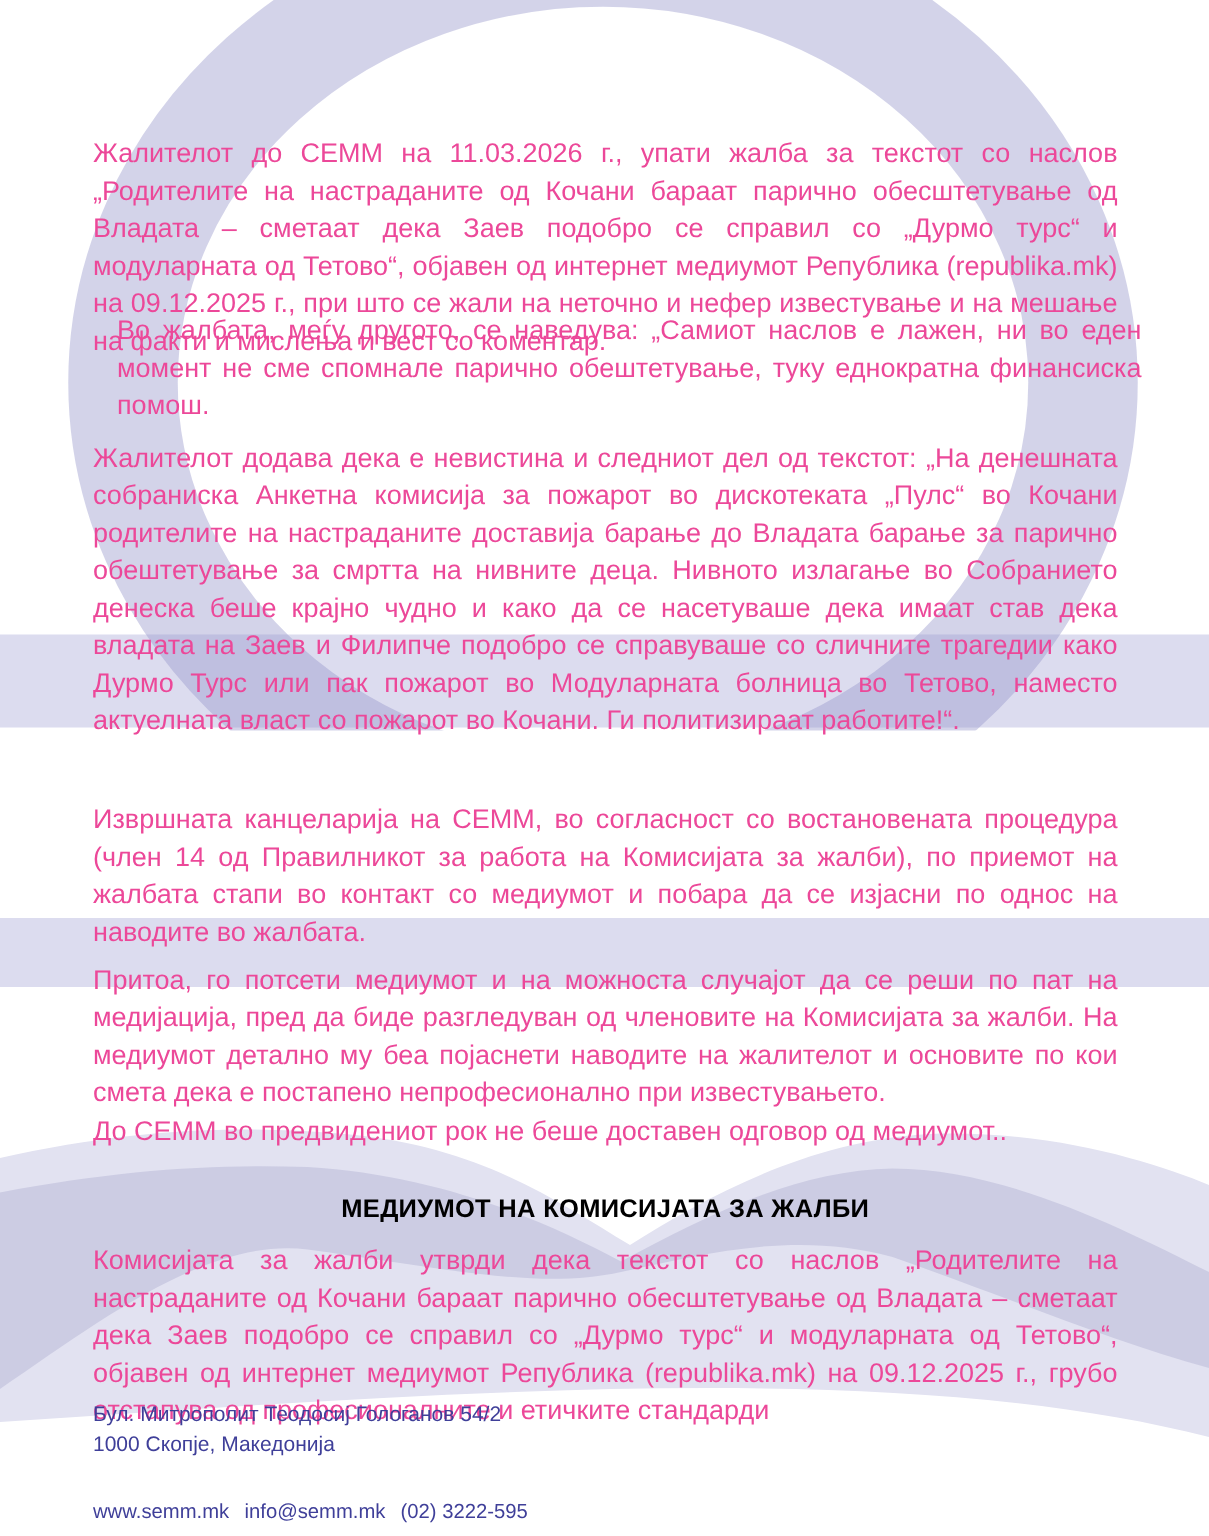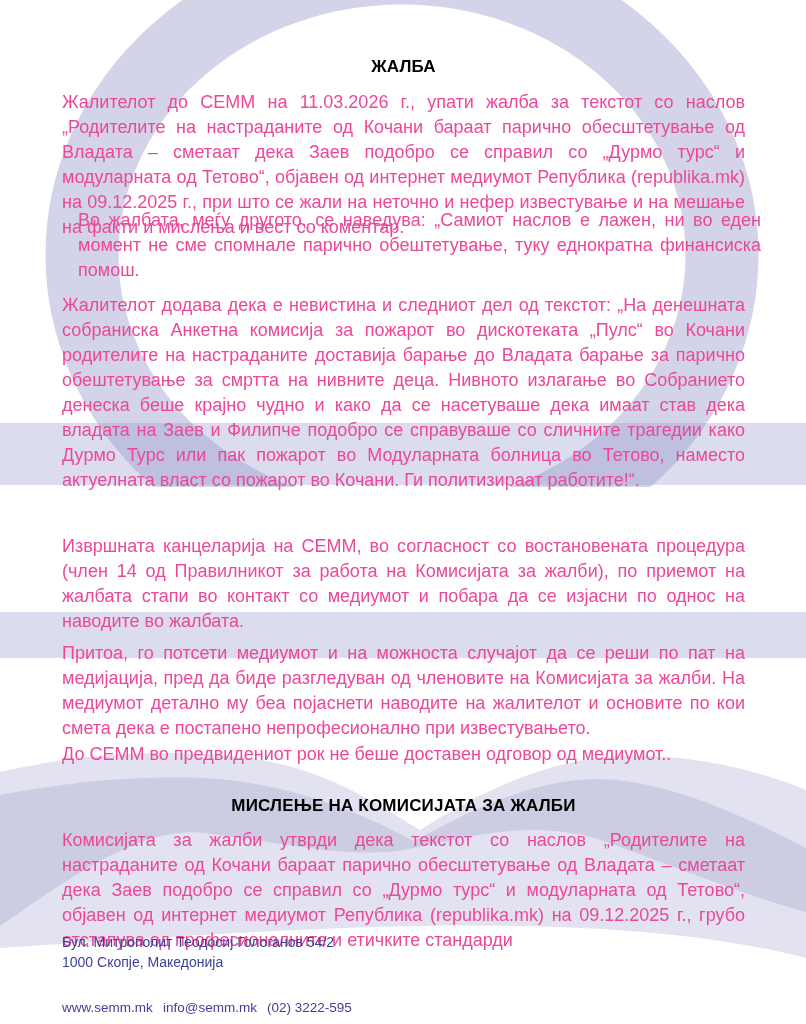--- a/index.html
+++ b/index.html
@@ -76,32 +76,31 @@
              C470,798 540,760 620,756 C700,753 770,775 806,790
              L806,958 C600,905 300,928 0,948 Z"></path>
     <path fill="#ccccE3" d="M0,795 C80,780 140,776 205,778 C290,783 360,812 414,841
              C468,812 530,780 595,779 C670,779 750,820 806,848
              L806,912 C740,894 680,868 595,838 C530,820 470,836 414,848
              C360,860 300,846 205,833 C140,825 70,878 0,926 Z"></path>
   </svg>
 
   <div class="textlayer">
 
-    <div class="doc-title t1">ЖАЛБА</div>
 
     <div class="para p1">Жалителот до СЕММ на 11.03.2026 г., упати жалба за текстот со наслов „Родителите на настраданите од Кочани бараат парично обесштетување од Владата – сметаат дека Заев подобро се справил со „Дурмо турс“ и модуларната од Тетово“, објавен од интернет медиумот Република (republika.mk) на 09.12.2025 г., при што се жали на неточно и нефер известување и на мешање на факти и мислења и вест со коментар.</div>
     <div class="para p2">Во жалбата, меѓу другото, се наведува: „Самиот наслов е лажен, ни во еден момент не сме спомнале парично обештетување, туку еднократна финансиска помош.</div>
     <div class="para p3">Жалителот додава дека е невистина и следниот дел од текстот: „На денешната собраниска Анкетна комисија за пожарот во дискотеката „Пулс“ во Кочани родителите на настраданите доставија барање до Владата барање за парично обештетување за смртта на нивните деца. Нивното излагање во Собранието денеска беше крајно чудно и како да се насетуваше дека имаат став дека владата на Заев и Филипче подобро се справуваше со сличните трагедии како Дурмо Турс или пак пожарот во Модуларната болница во Тетово, наместо актуелната власт со пожарот во Кочани. Ги политизираат работите!“.</div>
 
 
     <div class="para p5">Извршната канцеларија на СЕММ, во согласност со востановената процедура (член 14 од Правилникот за работа на Комисијата за жалби), по приемот на жалбата стапи во контакт со медиумот и побара да се изјасни по однос на наводите во жалбата.</div>
     <div class="para p7">До СЕММ во предвидениот рок не беше доставен одговор од медиумот..</div>
     <div class="para p6">Притоа, го потсети медиумот и на можноста случајот да се реши по пат на медијација, пред да биде разгледуван од членовите на Комисијата за жалби. На медиумот детално му беа појаснети наводите на жалителот и основите по кои смета дека е постапено непрофесионално при известувањето.</div>
 
-    <div class="doc-heading h3">МИСЛЕЊЕ НА КОМИСИЈАТА ЗА ЖАЛБИ</div>
+    <div class="doc-heading h3">МЕДИУМОТ НА КОМИСИЈАТА ЗА ЖАЛБИ</div>
 
     <div class="para p8">Комисијата за жалби утврди дека текстот со наслов „Родителите на настраданите од Кочани бараат парично обесштетување од Владата – сметаат дека Заев подобро се справил со „Дурмо турс“ и модуларната од Тетово“, објавен од интернет медиумот Република (republika.mk) на 09.12.2025 г., грубо отстапува од професионалните и етичките стандарди</div>
 
     <div class="footer-address">
       <div>Бул. Митрополит Теодосиј Гологанов 54/2</div>
       <div>1000 Скопје, Македонија</div>
     </div>
 
     <div class="footer-contacts">
       <span class="fc-web">www.semm.mk</span>

